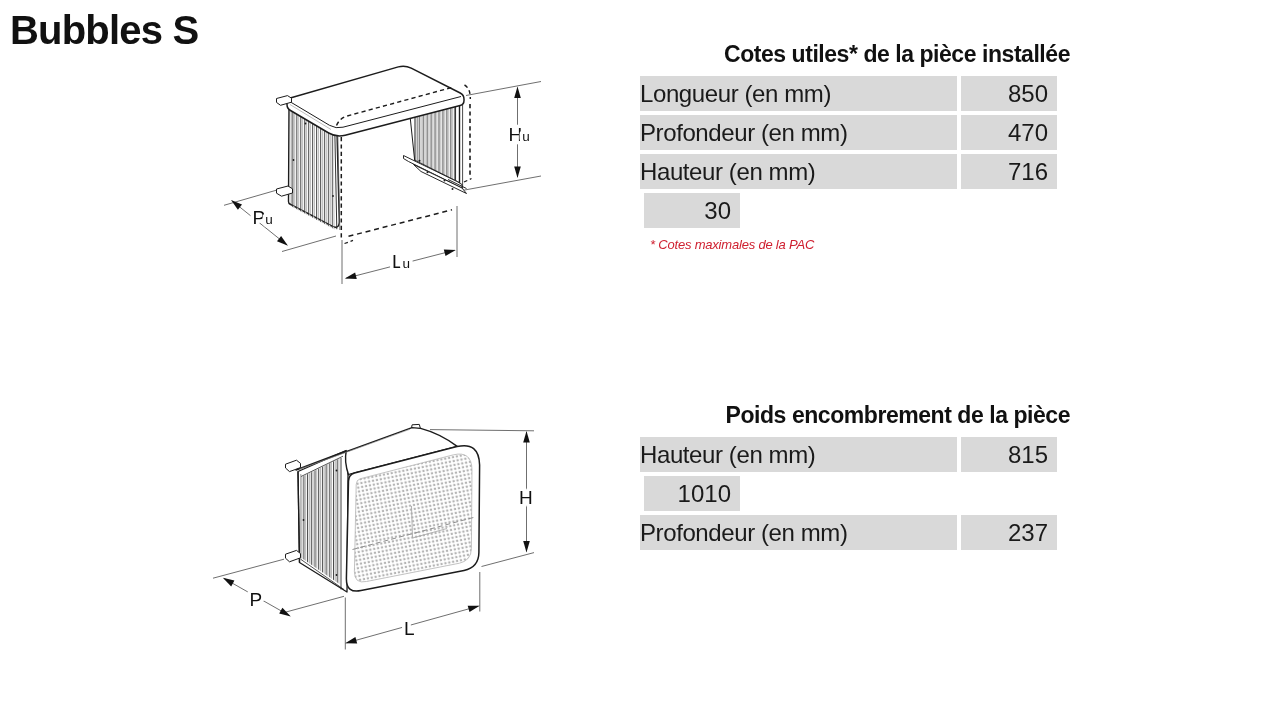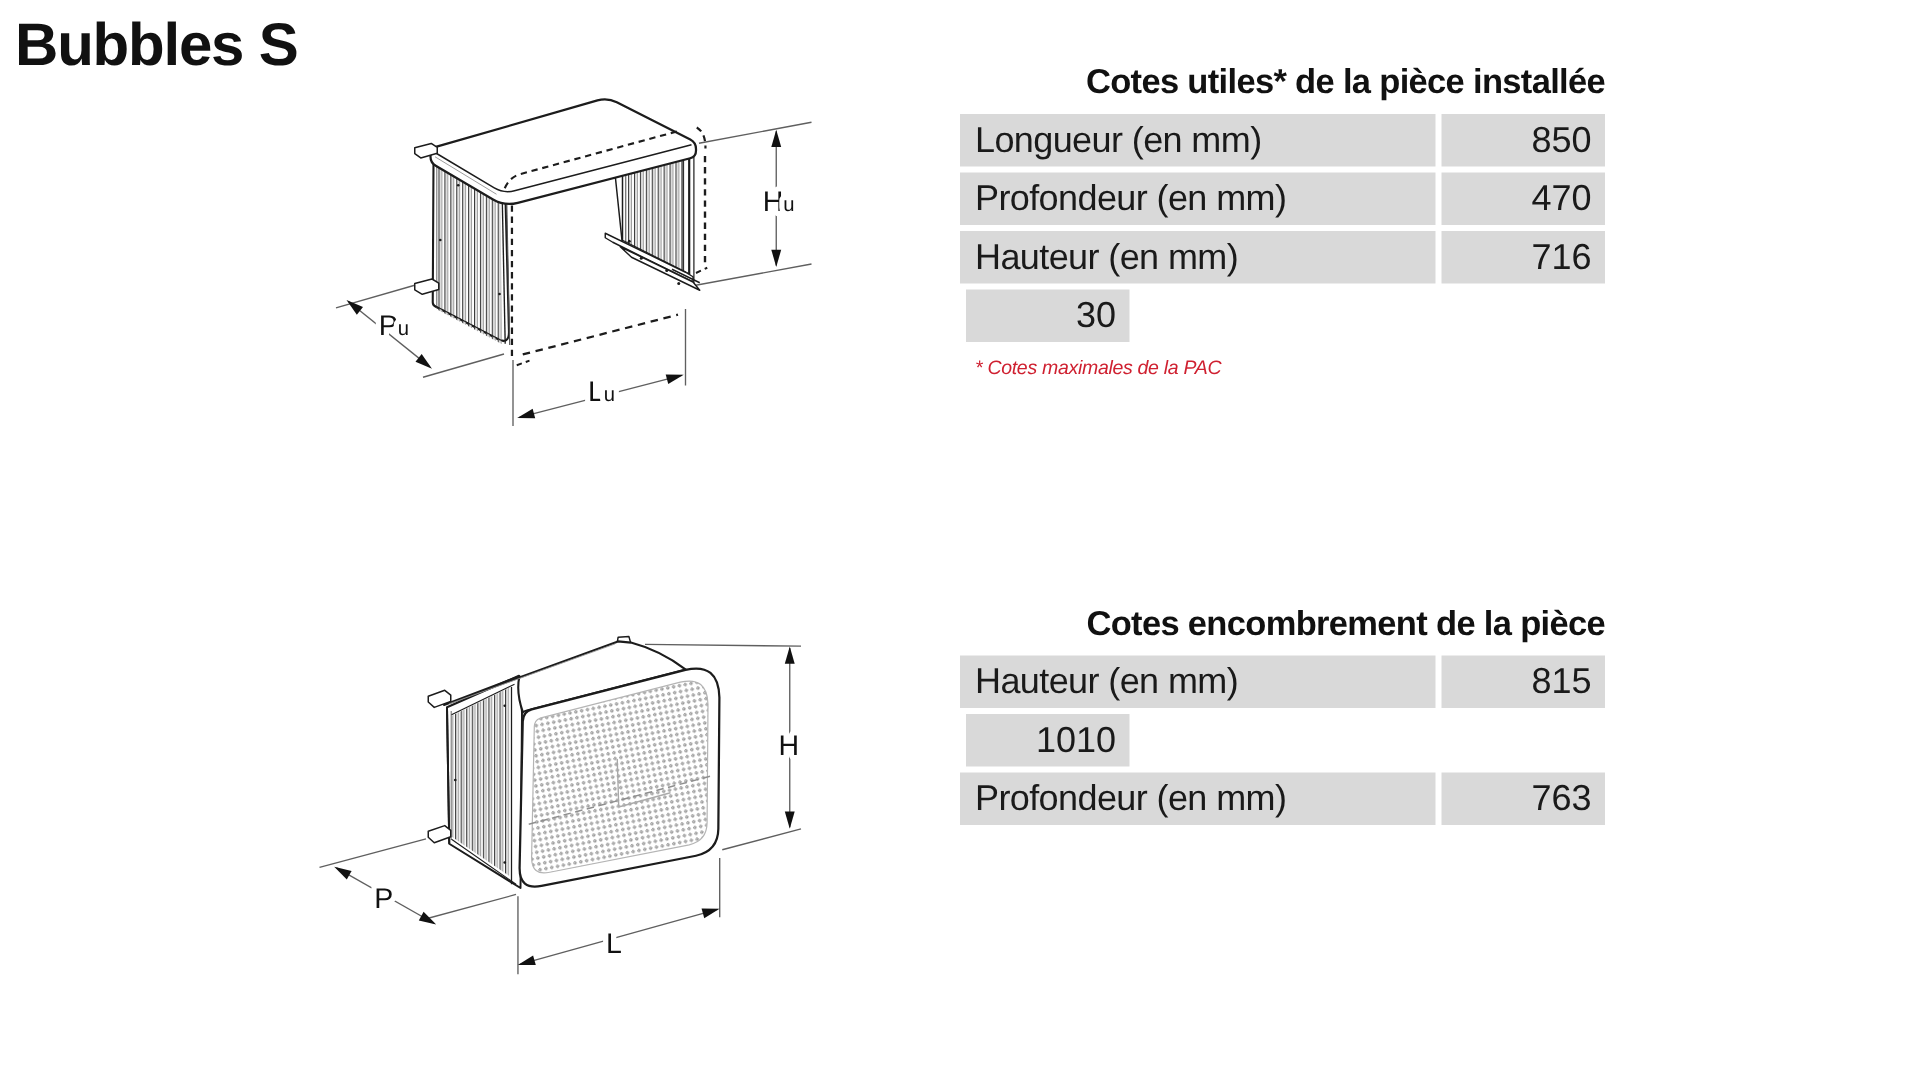--- a/index.html
+++ b/index.html
@@ -17,22 +17,22 @@
   #drawing2 { left:200px; top:415px; width:345px; height:250px; }
   .spec-table { position:absolute; left:640px; width:430px; }
   #table1 { top:40px; }
   #table2 { top:401px; }
   .spec-table h2 {
     margin:0 0 0 10px; font-size:23px; font-weight:bold; letter-spacing:-0.45px;
     color:#111; line-height:28px; height:36px;text-align:right;
   }
   .row { display:flex; margin-bottom:4px; height:35px; }
   .cell { background:#d9d9d9; display:flex; align-items:center; font-size:24px; color:#1a1a1a; }
-  .cell.label { width:317px; padding-left:10px; letter-spacing:-0.4px; box-sizing:border-box; }
-  .cell.value { width:109px; margin-left:4px; justify-content:flex-end; padding-right:9px; box-sizing:border-box; }
+  .cell.label { width:317px; letter-spacing:-0.4px; box-sizing:border-box; }
+  .cell.value { width:96px; margin-left:4px; justify-content:flex-end; padding-right:9px; box-sizing:border-box; }
   .note {
     margin:9px 0 0 10px; font-size:13px; font-style:italic; color:#cf2030; letter-spacing:-0.2px;
   }
   svg text { font-family:"Liberation Sans","DejaVu Sans",sans-serif; }
 </style>
 </head>
 <body>
 
 <h1 class="page-title">Bubbles S</h1>
 
@@ -168,27 +168,27 @@
         <div class="cell value">716</div>
       </div>
       <div class="row">
         <div class="cell value">30</div>
       </div>
   </div>
   <p class="note">* Cotes maximales de la PAC</p>
 </section>
 
 <section id="table2" class="spec-table">
-  <h2>Cotes encombrement de la pièce</h2>
+  <h2>Poids encombrement de la pièce</h2>
   <div class="rows">
       <div class="row">
         <div class="cell label">Hauteur (en mm)</div>
         <div class="cell value">815</div>
       </div>
       <div class="row">
         <div class="cell value">1010</div>
       </div>
       <div class="row">
         <div class="cell label">Profondeur (en mm)</div>
-        <div class="cell value">763</div>
+        <div class="cell value">237</div>
       </div>
   </div>
 </section>
 
 </body></html>

